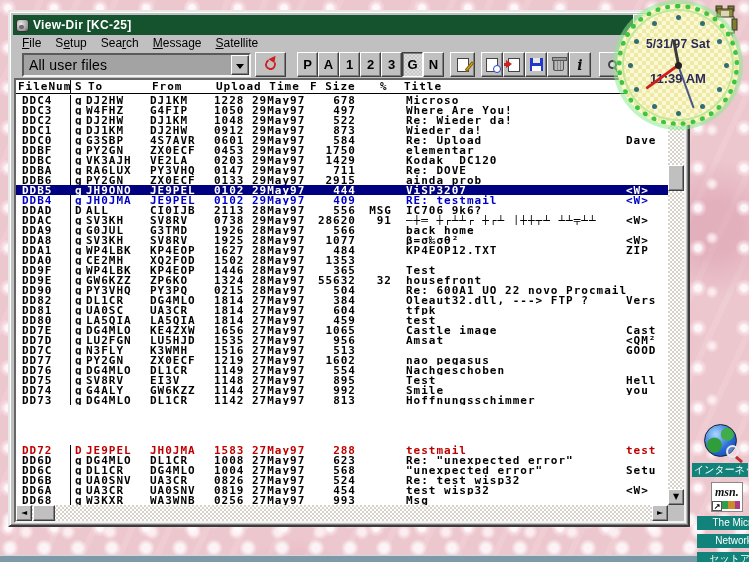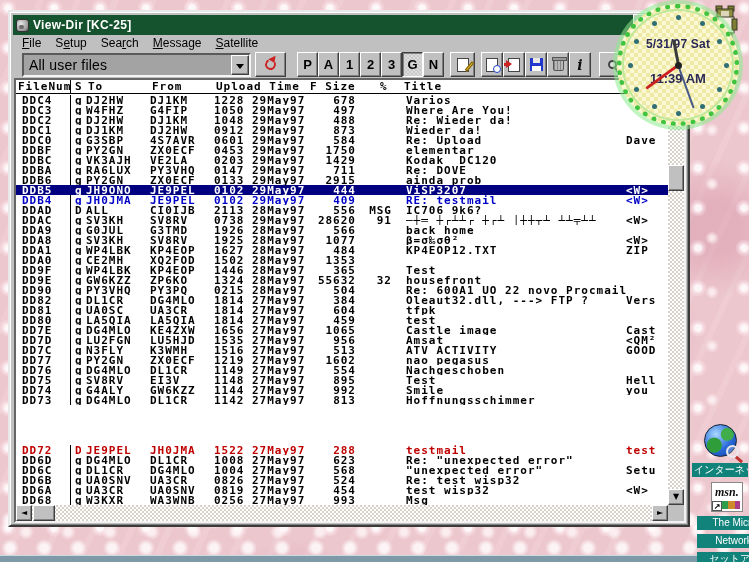--- a/index.html
+++ b/index.html
@@ -320,21 +320,21 @@
     <div class="rows" id="file-rows">
   <div class="row style-normal">
     <span class="c-filenum">DDC4</span>
     <span class="c-s">g</span>
     <span class="c-to">DJ2HW</span>
     <span class="c-from">DJ1KM</span>
     <span class="c-time">1228</span>
     <span class="c-date">29May97</span>
     <span class="c-size">678</span>
     <span class="c-pct"></span>
-    <span class="c-title">Varios</span>
+    <span class="c-title">Microso</span>
     <span class="c-tag"></span>
   </div>
 
   <div class="row style-normal">
     <span class="c-filenum">DDC3</span>
     <span class="c-s">g</span>
     <span class="c-to">W4FHZ</span>
     <span class="c-from">G4FIP</span>
     <span class="c-time">1050</span>
     <span class="c-date">29May97</span>
@@ -344,21 +344,21 @@
     <span class="c-tag"></span>
   </div>
 
   <div class="row style-normal">
     <span class="c-filenum">DDC2</span>
     <span class="c-s">g</span>
     <span class="c-to">DJ2HW</span>
     <span class="c-from">DJ1KM</span>
     <span class="c-time">1048</span>
     <span class="c-date">29May97</span>
-    <span class="c-size">488</span>
+    <span class="c-size">522</span>
     <span class="c-pct"></span>
     <span class="c-title">Re: Wieder da!</span>
     <span class="c-tag"></span>
   </div>
 
   <div class="row style-normal">
     <span class="c-filenum">DDC1</span>
     <span class="c-s">g</span>
     <span class="c-to">DJ1KM</span>
     <span class="c-from">DJ2HW</span>
@@ -644,21 +644,20 @@
 
   <div class="row style-normal">
     <span class="c-filenum">DD7C</span>
     <span class="c-s">g</span>
     <span class="c-to">N3FLY</span>
     <span class="c-from">K3WMH</span>
     <span class="c-time">1516</span>
     <span class="c-date">27May97</span>
     <span class="c-size">513</span>
     <span class="c-pct"></span>
-    <span class="c-title">ATV ACTIVITY</span>
     <span class="c-tag">GOOD</span>
   </div>
 
   <div class="row style-normal">
     <span class="c-filenum">DD77</span>
     <span class="c-s">g</span>
     <span class="c-to">PY2GN</span>
     <span class="c-from">ZX0ECF</span>
     <span class="c-time">1219</span>
     <span class="c-date">27May97</span>
@@ -718,21 +717,21 @@
     <span class="c-pct"></span>
     <span class="c-title">Hoffnungsschimmer</span>
     <span class="c-tag"></span>
   </div>
 
   <div class="row style-red">
     <span class="c-filenum">DD72</span>
     <span class="c-s">D</span>
     <span class="c-to">JE9PEL</span>
     <span class="c-from">JH0JMA</span>
-    <span class="c-time">1522</span>
+    <span class="c-time">1583</span>
     <span class="c-date">27May97</span>
     <span class="c-size">288</span>
     <span class="c-pct"></span>
     <span class="c-title">testmail</span>
     <span class="c-tag">test</span>
   </div>
 
   <div class="row style-normal">
     <span class="c-filenum">DD6D</span>
     <span class="c-s">g</span>

